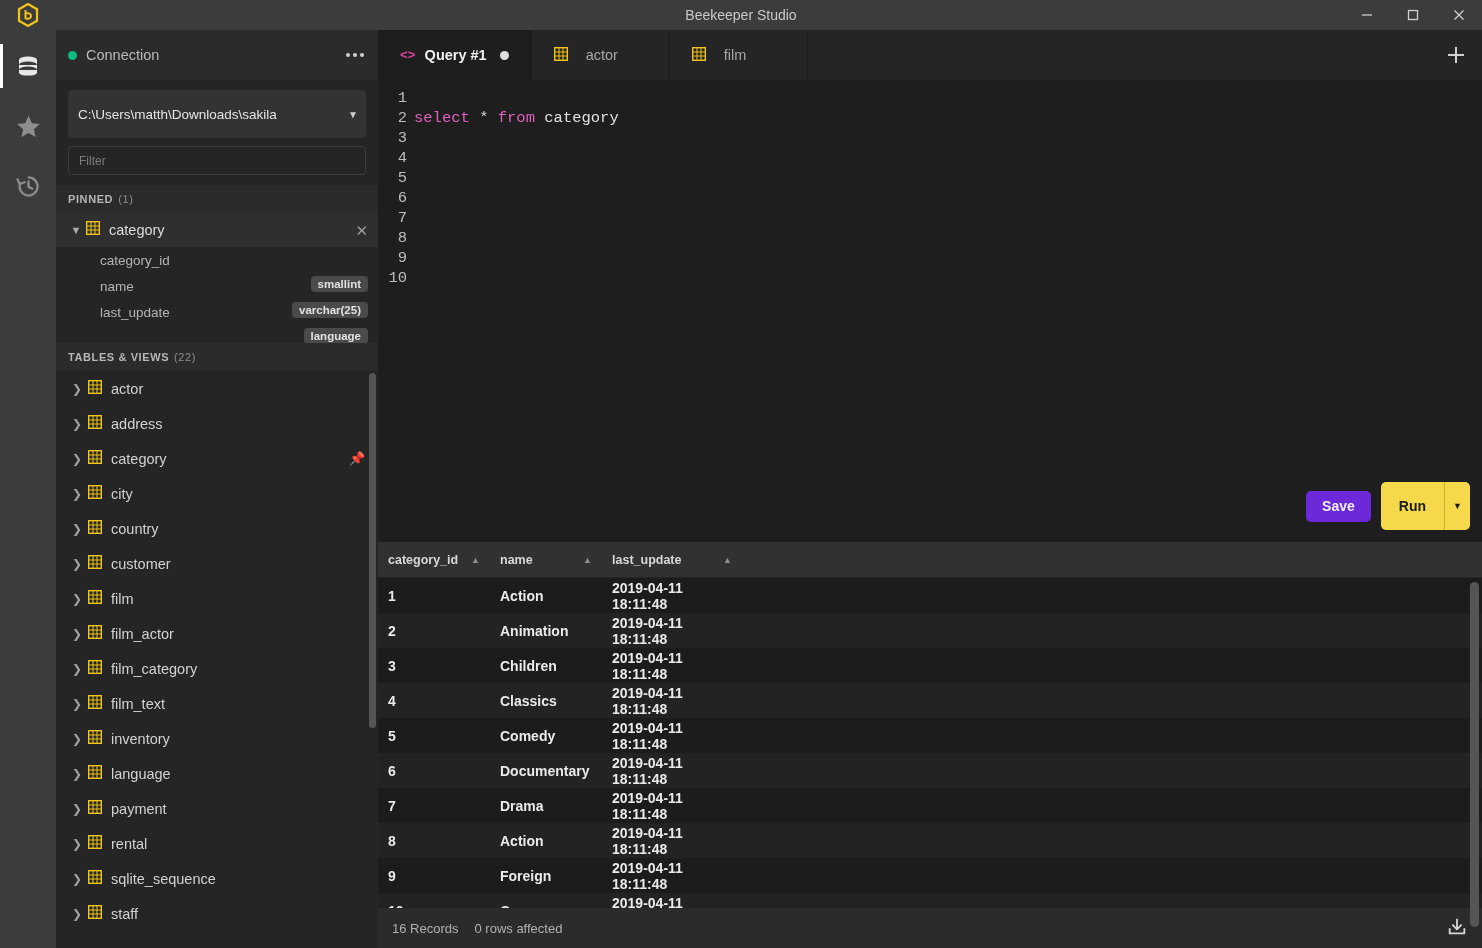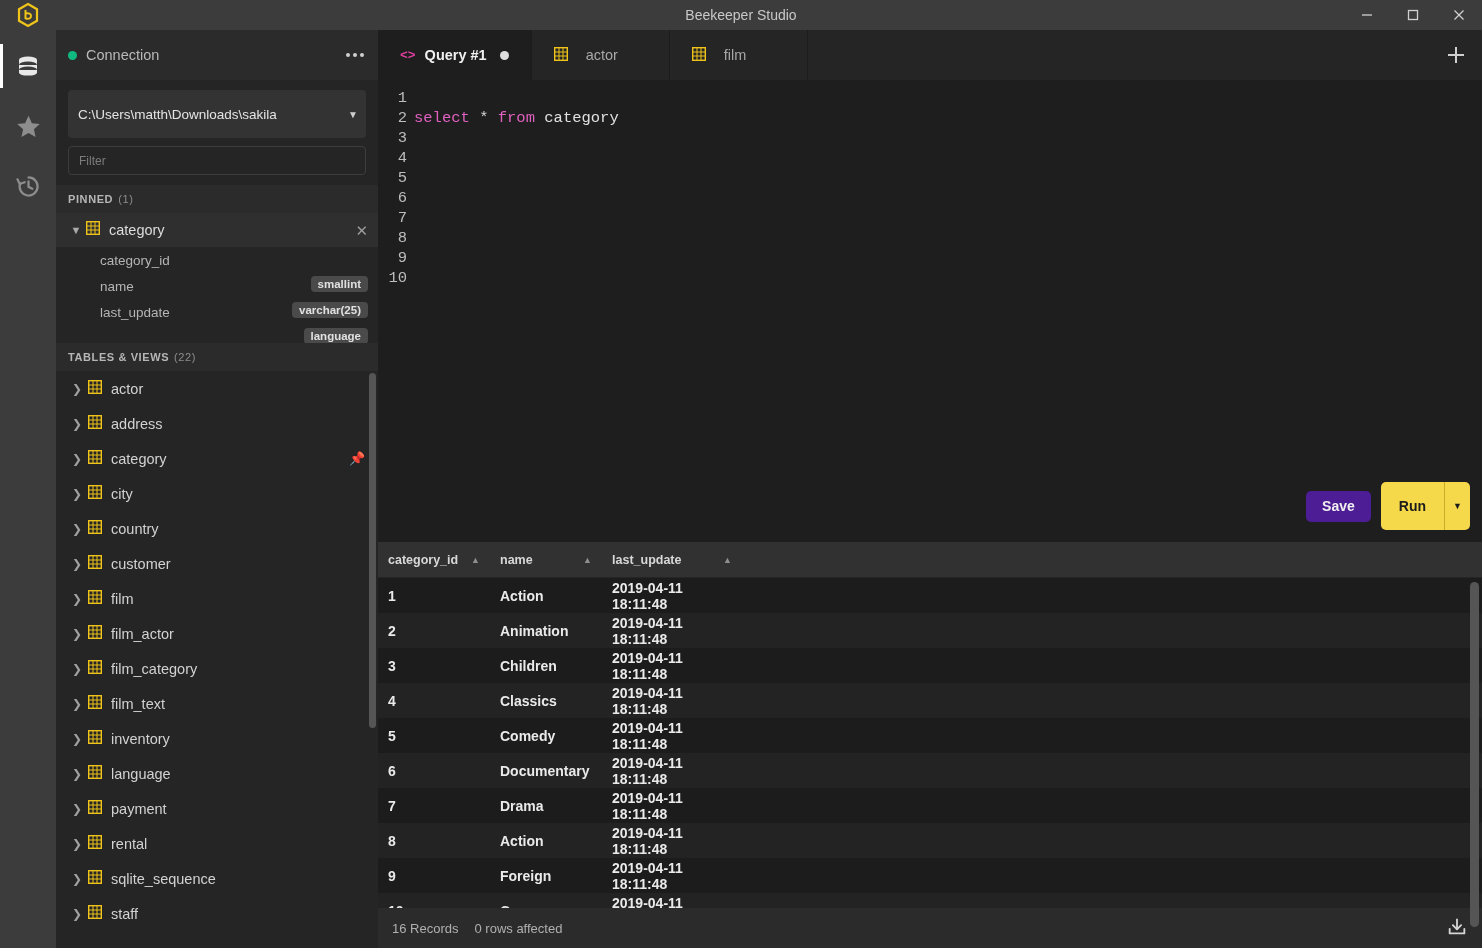--- a/index.html
+++ b/index.html
@@ -140,21 +140,21 @@
   .gutter div { height: 20px; line-height: 20px; }
   .codelines { flex: 1; }
   .codelines div { height: 20px; line-height: 20px; white-space: pre; color: #e0e0e0; }
   .kw { color: #e060c0; }
   .op { color: #d8d8d8; }
 
   .run-bar {
     position: absolute; right: 12px; bottom: 12px; display: flex; align-items: center; gap: 10px;
   }
   .btn-save {
-    background: #4c1d95; color: #f0f0f0; font-size: 14px; font-weight: bold;
+    background: #6d28d9; color: #f0f0f0; font-size: 14px; font-weight: bold;
     height: 31px; padding: 0 16px; border-radius: 5px; display: flex; align-items: center;
     border: none; cursor: pointer; font-family: "Liberation Sans", sans-serif;
   }
   .run-group { display: flex; align-items: stretch; border-radius: 5px; overflow: hidden; }
   .btn-run {
     background: #f5d94a; color: #1c1c1c; font-size: 14px; font-weight: bold;
     height: 48px; padding: 0 18px; display: flex; align-items: center;
     border: none; cursor: pointer; font-family: "Liberation Sans", sans-serif;
   }
   .btn-run-caret {

